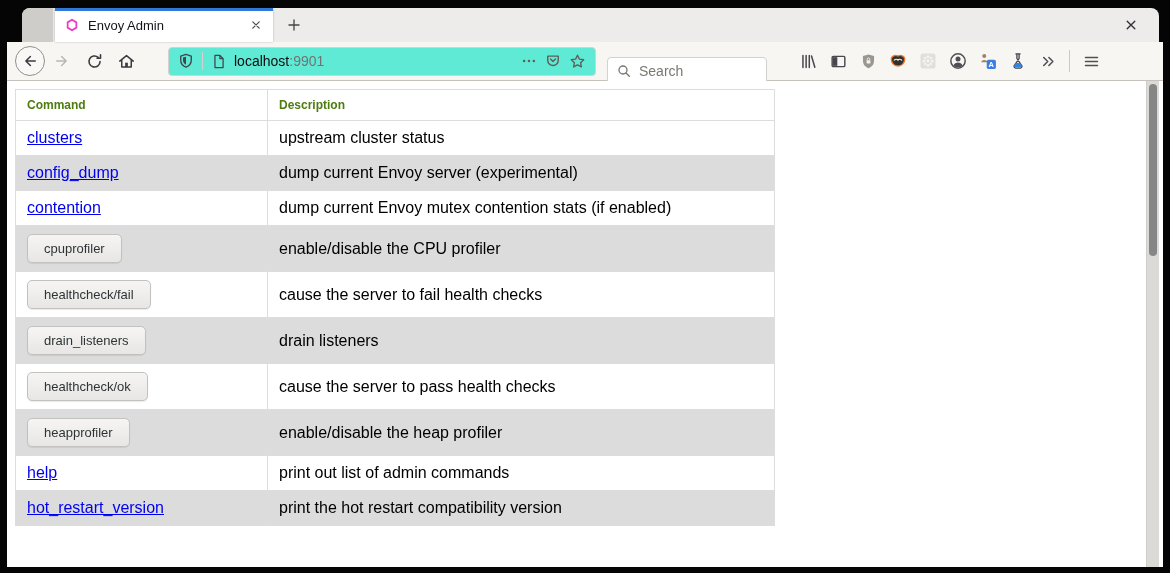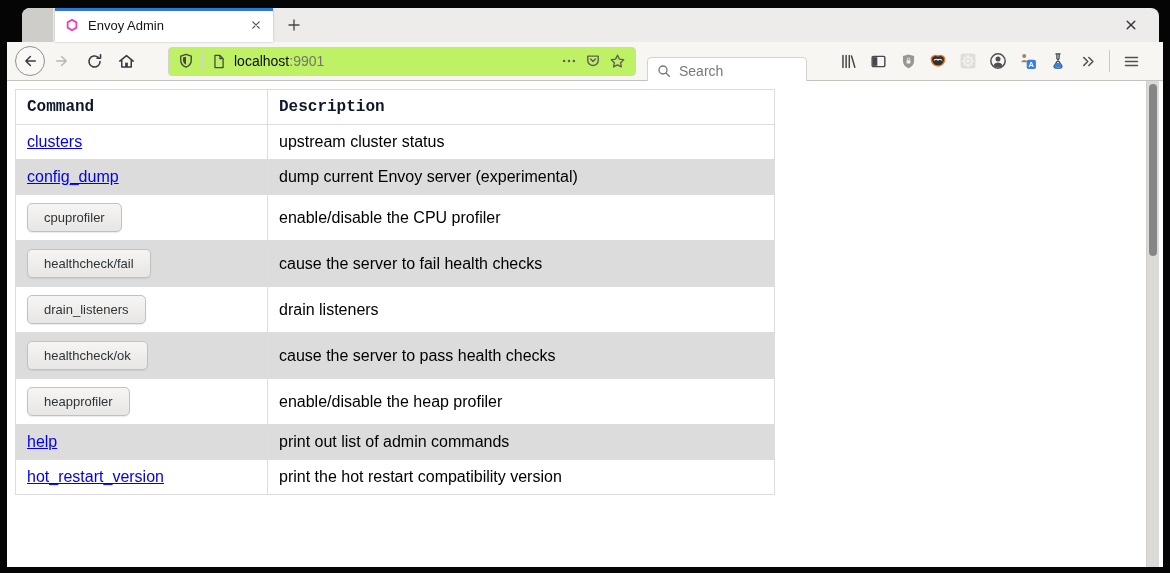--- a/index.html
+++ b/index.html
@@ -23,41 +23,41 @@
   .tab-close { width:22px; height:22px; margin-right:6px; }
   .newtab { position:absolute; left:260px; top:5px; width:24px; height:24px; }
   .win-close { position:absolute; right:16px; top:6px; width:24px; height:22px; }
 
   
   .toolbar { display:flex; align-items:center; height:39px; padding:0 8px;
              background:#f7f6f3; border-bottom:1px solid #c6c3bf; }
   .nav-btn { width:30px; height:30px; margin-right:2px; flex:0 0 auto; }
   .back-circle { width:30px; height:30px; border:1px solid #919089; border-radius:50%;
                  display:flex; align-items:center; justify-content:center; background:#f9f8f6; }
-  .urlbar { display:flex; align-items:center; width:468px; height:29px; margin-left:25px;
-            background:#bef264; border:1px solid #d4d2ce; border-radius:4px; padding:0 6px 0 8px; }
+  .urlbar { display:flex; align-items:center; width:428px; height:29px; margin-left:25px;
+            background:#5eead4; border:1px solid #d4d2ce; border-radius:4px; padding:0 6px 0 8px; }
   .urlbar .sep { width:1px; height:18px; background:#d4d2ce; margin:0 7px; }
   .url-text { margin-left:7px; font-size:14px; color:#0c0c0d; white-space:nowrap; flex:1; }
   .url-text .port { color:#737373; }
   .url-action { width:24px; height:24px; }
   .searchbox { display:flex; align-items:center; width:160px; height:29px; margin-left:11px;
                background:#fff; border:1px solid #d4d2ce; border-radius:4px; padding:0 8px;margin-top:20px; }
   .searchbox input { border:none; outline:none; width:110px; margin-left:7px; font-size:14px;
                      color:#3f3e3a; background:transparent;
                      font-family:"Liberation Sans","DejaVu Sans",sans-serif; }
   .searchbox input::placeholder { color:#7a7872; opacity:1; }
   .ext-icons { display:flex; align-items:center; margin-left:26px; }
   .ext-btn { width:30px; height:30px; flex:0 0 auto; }
   .toolbar-sep { width:1px; height:22px; background:#ccc9c4; margin:0 6px; }
 
   
   .content { position:relative; height:486px; background:#fff; overflow:hidden; }
   table { border-collapse:collapse; margin:8px 0 0 8px; width:760px; table-layout:fixed; }
   th, td { border:1px solid #dddddd; text-align:left; vertical-align:middle; }
-  th { padding:8px 11px; font-size:16px; font-weight:bold; color:#0f172a;font-family:Liberation Mono, monospace; }
+  th { padding:8px 11px; font-size:12px; font-weight:bold; color:#4d7c0f; }
   td { padding:8px 11px; font-size:16px; color:#000; }
   td.cmd, th.cmd { width:252px; }
   tbody tr:nth-child(even) { background:#dcdcdc; }
   td a { color:#0000ee; text-decoration:underline; }
   .cmd-btn { display:inline-block; font-family:"Liberation Sans","DejaVu Sans",sans-serif;
              font-size:13px; color:#2e3436; padding:6px 16px;
              background:linear-gradient(#f6f5f3,#e7e6e4); border:1px solid #c3c1bd;
              border-radius:5px; box-shadow:0 1px 1px rgba(0,0,0,.08); cursor:default; }
   .scrollbar { position:absolute; right:4px; top:0; bottom:0; width:13px; background:#dcdad7;
                border-left:1px solid #cfcdca; }
@@ -256,20 +256,24 @@
         <tbody>
             <tr>
               <td class="cmd"><a href="#">clusters</a></td>
               <td>upstream cluster status</td>
             </tr>
             <tr>
               <td class="cmd"><a href="#">config_dump</a></td>
               <td>dump current Envoy server (experimental)</td>
             </tr>
             <tr>
+              <td class="cmd"><a href="#">contention</a></td>
+              <td>dump current Envoy mutex contention stats (if enabled)</td>
+            </tr>
+            <tr>
               <td class="cmd"><button class="cmd-btn" type="button">cpuprofiler</button></td>
               <td>enable/disable the CPU profiler</td>
             </tr>
             <tr>
               <td class="cmd"><button class="cmd-btn" type="button">healthcheck/fail</button></td>
               <td>cause the server to fail health checks</td>
             </tr>
             <tr>
               <td class="cmd"><button class="cmd-btn" type="button">drain_listeners</button></td>
               <td>drain listeners</td>

